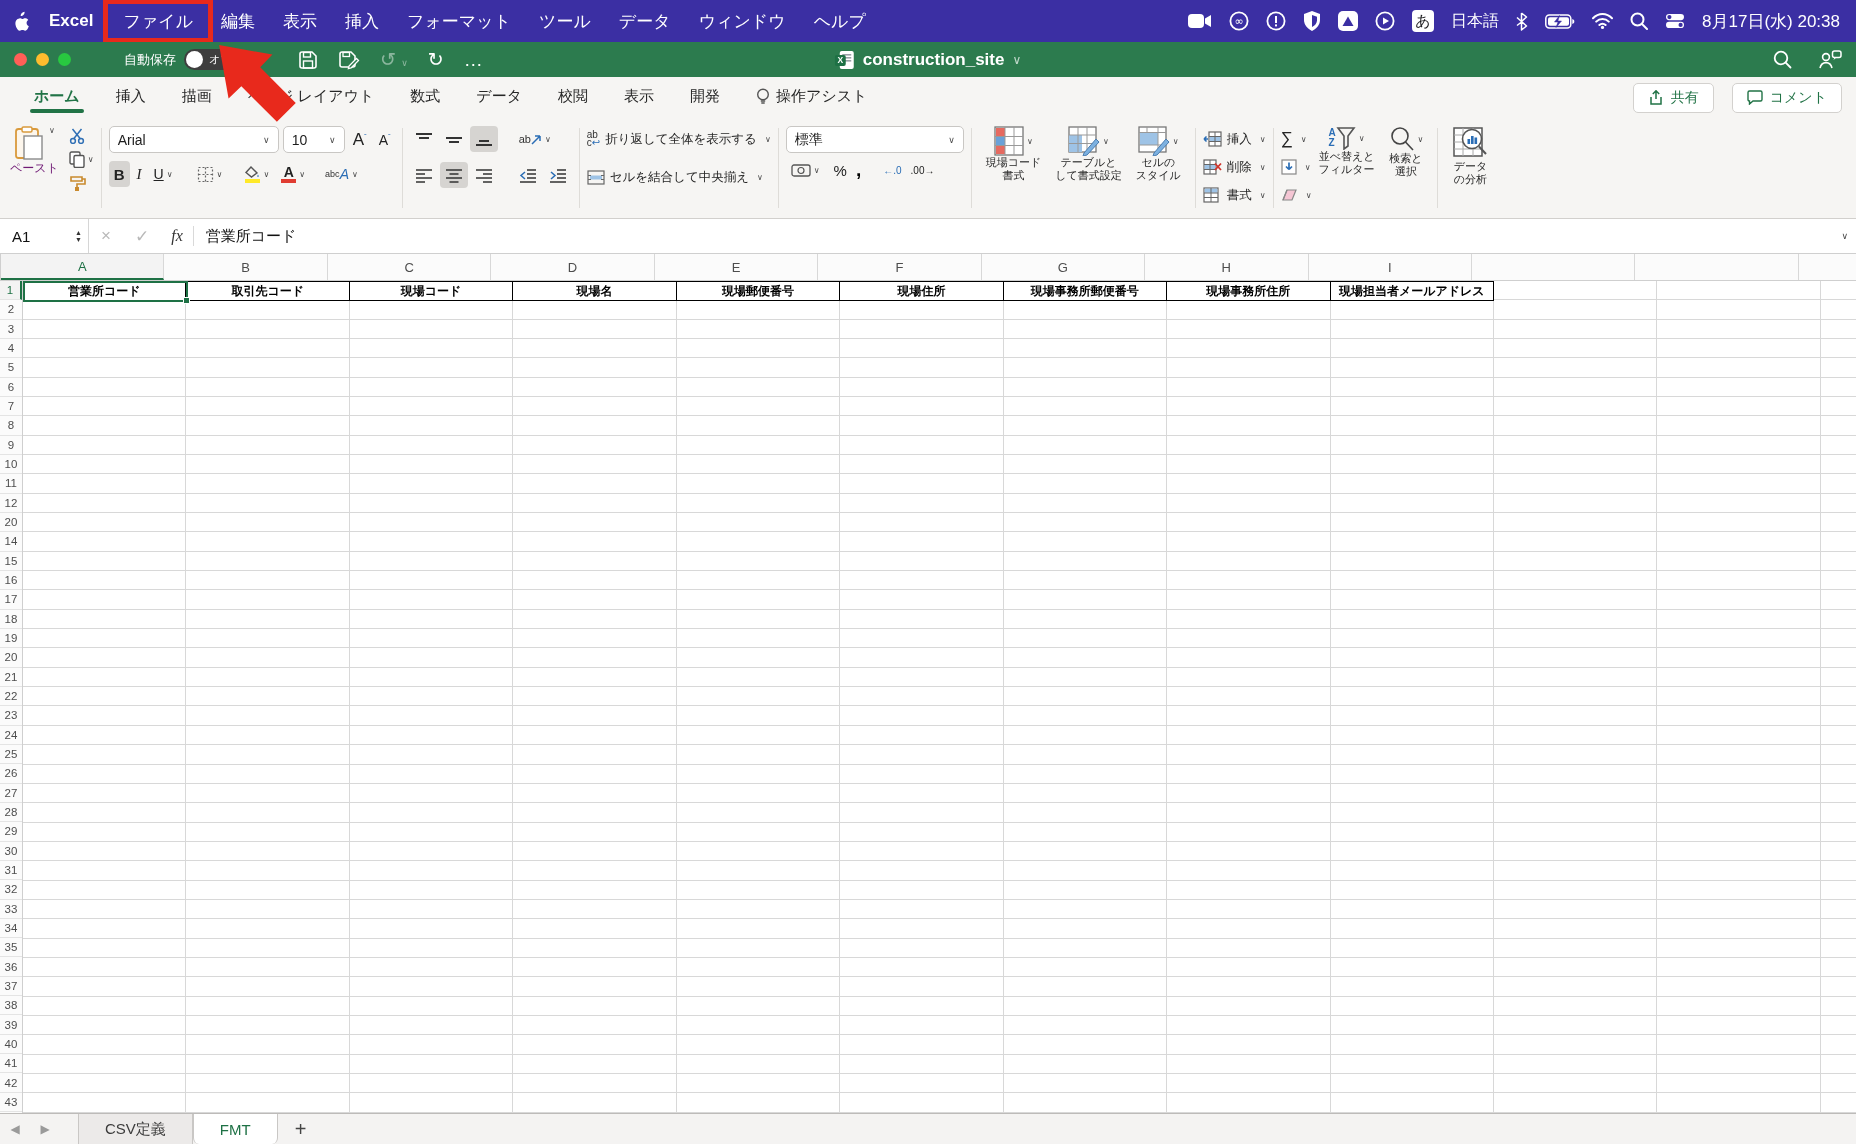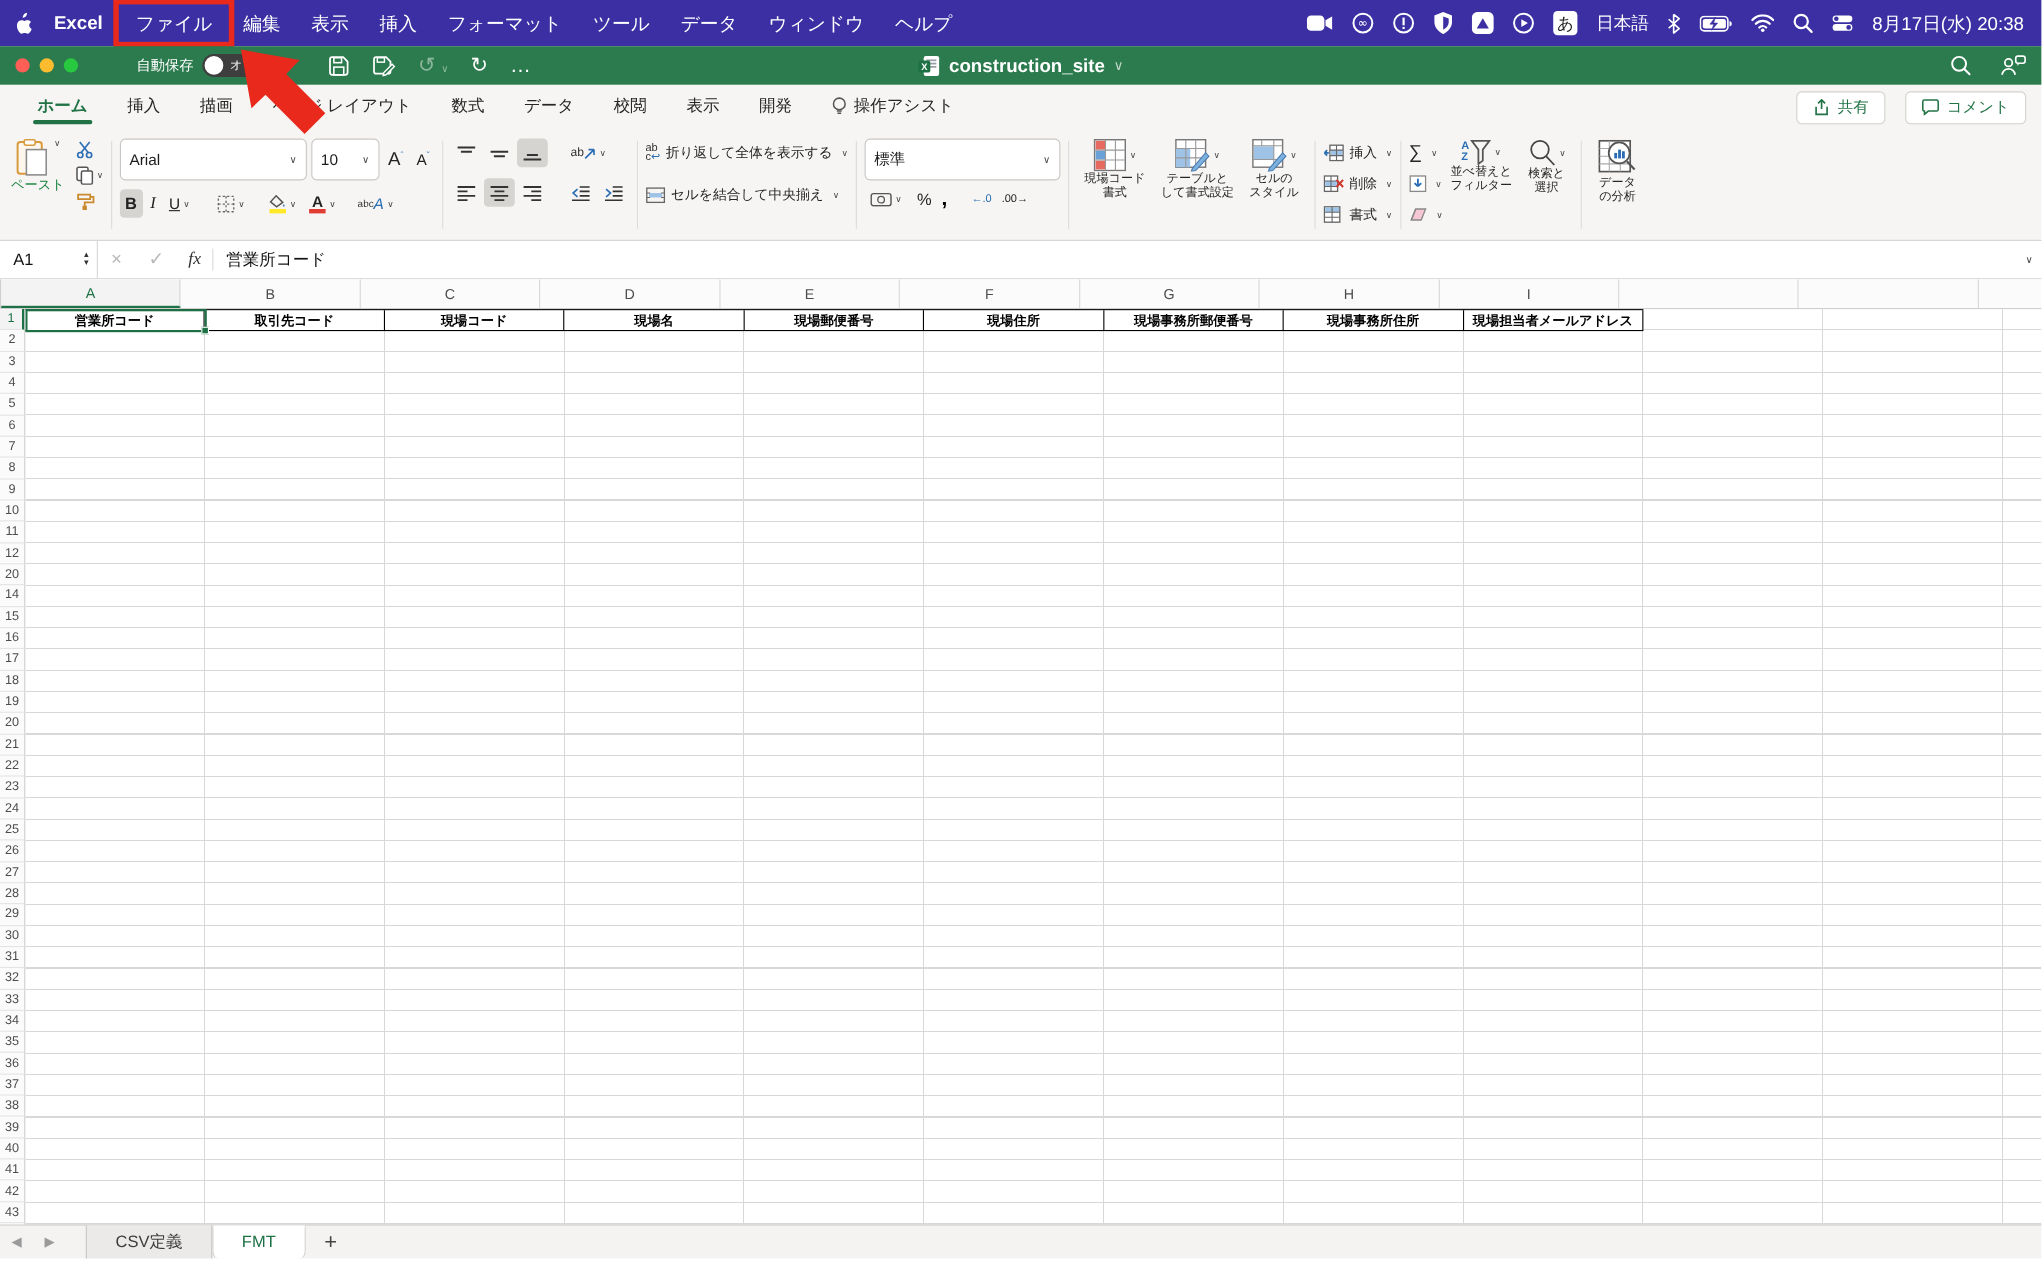--- a/index.html
+++ b/index.html
@@ -43,25 +43,25 @@
   .assist { display:flex; align-items:center; gap:6px; }
   .tr-right { margin-left:auto; display:flex; gap:18px; }
   .grn-btn { display:flex; align-items:center; gap:7px; background:#fff; border:1px solid #d3d1ce; border-radius:5px; padding:5px 14px; color:#217346; font-size:14px; }
 
   
   .ribbon { height:101px; background:#f6f5f3; border-bottom:1px solid #d2d0cd; display:flex; align-items:stretch; padding:8px 6px 2px 10px; }
   .vsep { width:1px; background:#dedcd8; margin:2px 7px 8px; }
   .rgroup { display:flex; flex-direction:column; }
   .rrow { display:flex; align-items:center; gap:4px; }
   .chev { color:#4a4a4a; font-size:8px; margin-left:3px; }
-  .combo { background:#fff; border:1px solid #c9c7c4; border-radius:5px; display:flex; align-items:center; font-size:14px; color:#1d1d1d; padding:0 8px; height:38px; }
+  .combo { background:#fff; border:1px solid #c9c7c4; border-radius:5px; display:flex; align-items:center; font-size:14px; color:#1d1d1d; padding:0 8px; height:27px; }
   .combo .chev { margin-left:auto; font-size:9px; }
   .rbtn { display:flex; align-items:center; justify-content:center; height:26px; padding:0 5px; border-radius:4px; color:#222; }
   .rbtn.sel { background:#d6d4d1; }
-  .blabel { font-size:12px; color:#15803d; }
+  .blabel { font-size:12px; color:#701a75; }
   .bigbtn { display:flex; flex-direction:column; align-items:center; justify-content:flex-start; padding:0 7px; }
   .bigbtn .lbl { font-size:11px; color:#262626; line-height:13px; text-align:center; }
   .minirow { display:flex; align-items:center; gap:5px; height:26px; font-size:12.5px; color:#262626; }
 
   
   .paste-wrap { display:flex; }
   .paste-main { display:flex; flex-direction:column; align-items:center; }
   .paste-top { display:flex; align-items:flex-start; gap:2px; }
   .paste-side { display:flex; flex-direction:column; justify-content:flex-start; gap:7px; margin:2px 0 0 10px; }
 

